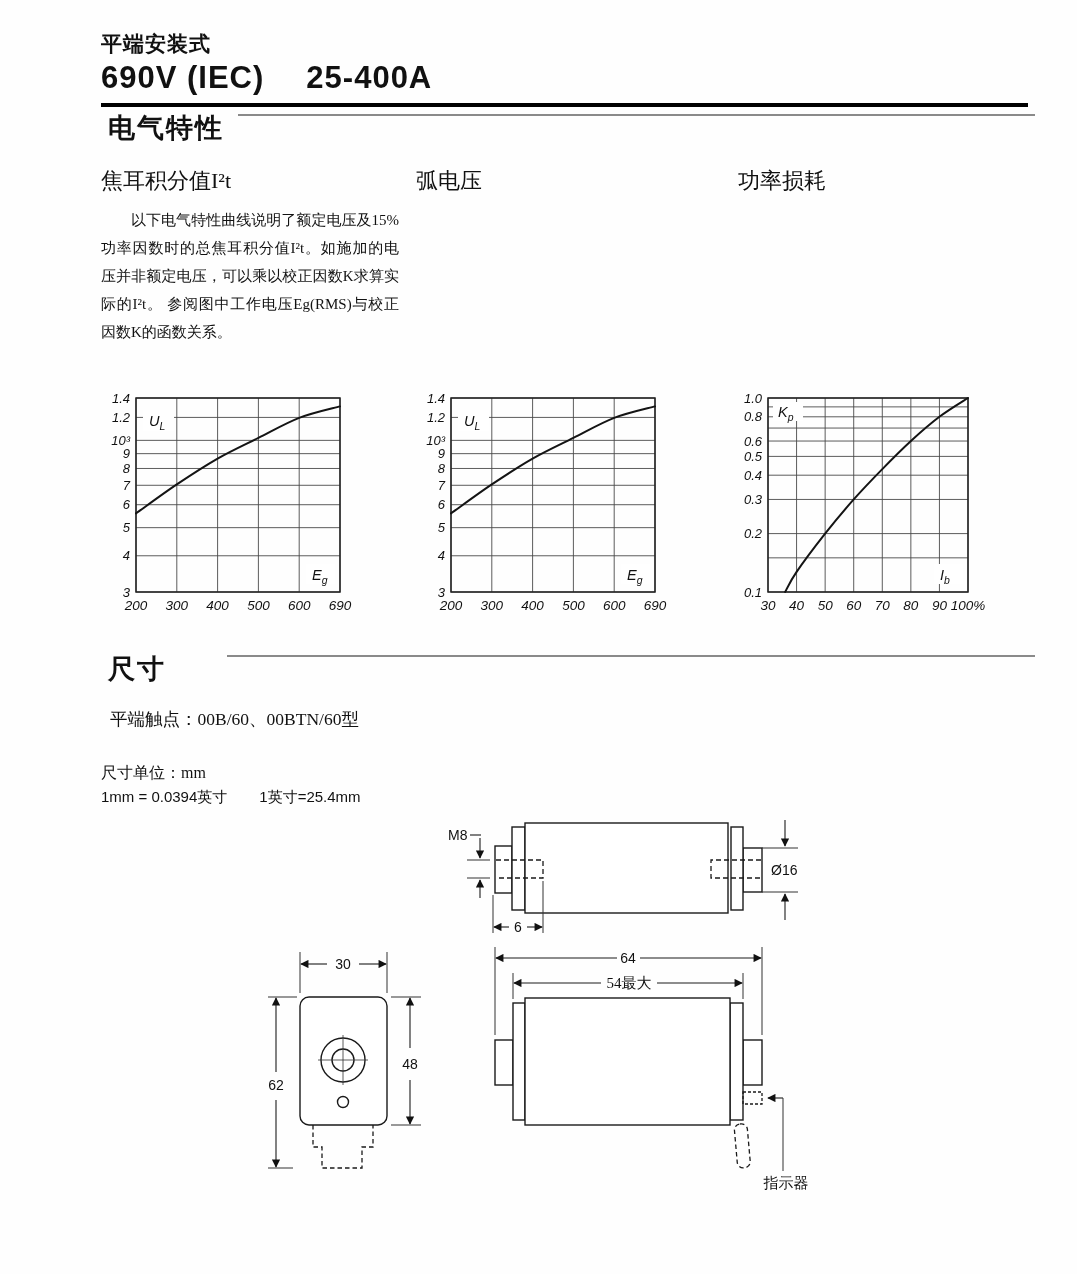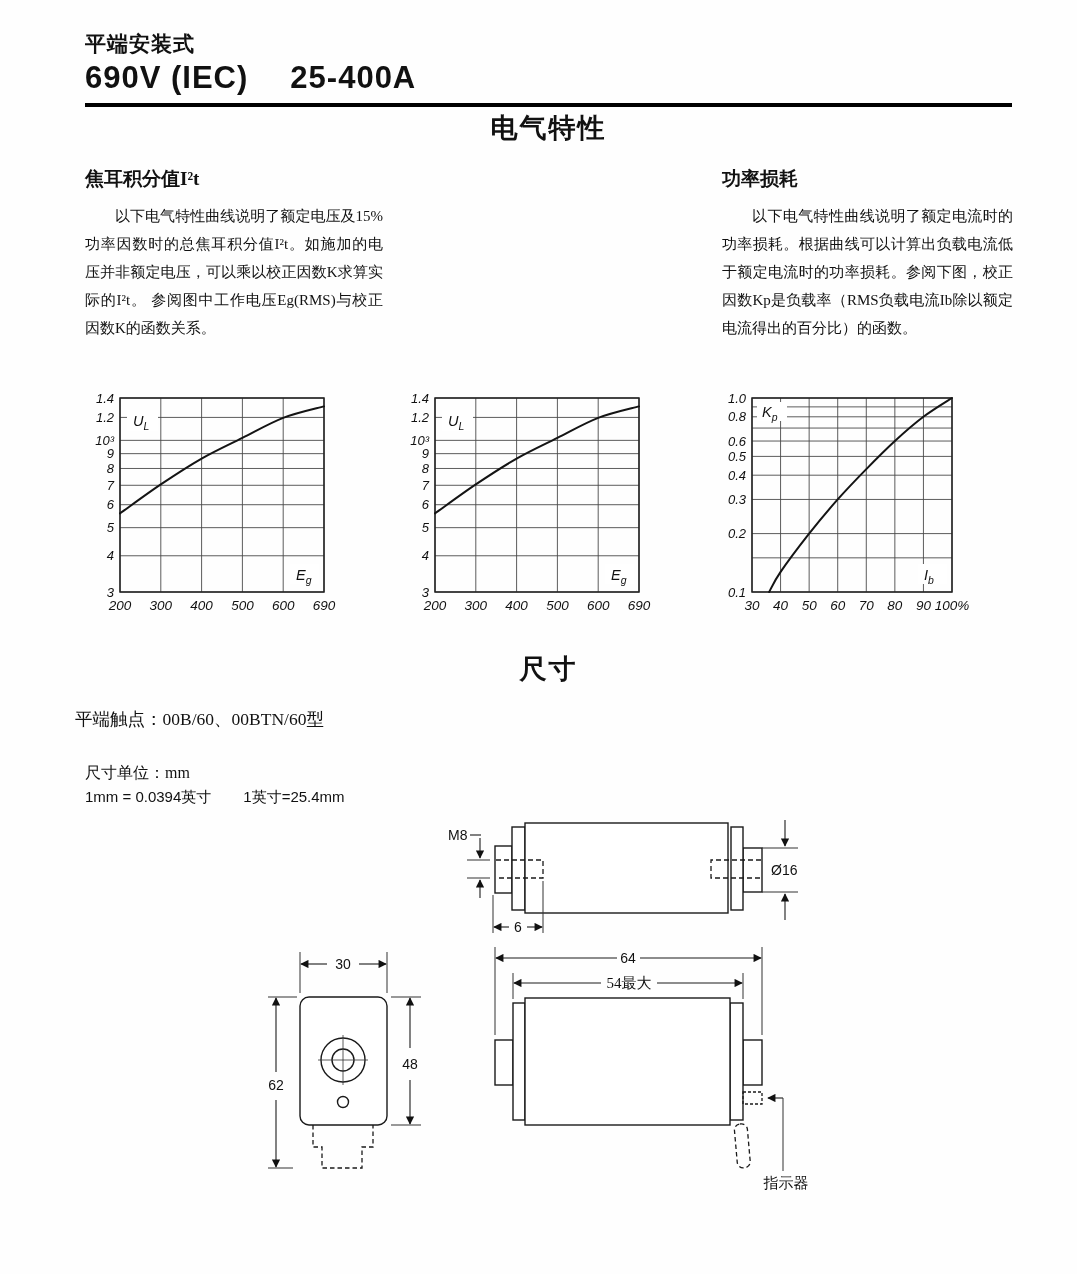--- a/index.html
+++ b/index.html
@@ -1,45 +1,45 @@
 <!DOCTYPE html>
 <html><head>
 <meta charset="utf-8">
 <style>
   html,body{margin:0;padding:0;}
   body{
     width:1077px;height:1274px;position:relative;background:#fefefe;
     font-family:"Liberation Serif","DejaVu Serif",serif;color:#111;
     overflow:hidden;
   }
-  .abs{position:absolute;}
+  .abs{position:absolute;margin-left:16px;}
   
   .subtitle{left:85px;top:30px;font-size:21px;font-weight:bold;letter-spacing:1px;}
   .title{left:85px;top:60px;font-size:31px;font-weight:bold;font-family:"Liberation Sans","DejaVu Sans",sans-serif;letter-spacing:1px;}
   .title .gap{display:inline-block;width:42px;}
   .thick-rule{left:85px;top:103px;width:927px;height:4px;background:#000;}
   
-  .sec-head{left:85px;width:927px;display:flex;align-items:center;flex-direction:column;}
+  .sec-head{left:92px;width:927px;display:flex;align-items:flex-start;}
   .sec-head .txt{font-size:27px;font-weight:bold;letter-spacing:2px;line-height:1.1;}
   .sec-head .rule{flex:1;height:2px;background:#8a8a8a;margin:0 0 7px 14px;}
   .sec-elec{top:114px;}
   .sec-dim{top:655px;gap:47px;}
   
   .col{top:166px;}
-  .col h3{margin:0 0 10px 0;font-size:19px;font-weight:bold;}
+  .col h3{margin:0 0 10px 0;font-size:22px;font-weight:normal;}
   .col p{margin:0;font-size:15px;line-height:28px;text-align:justify;text-indent:2em;}
   .col1{left:85px;width:298px;}
   .col2{left:400px;width:302px;}
   .col3{left:722px;width:291px;}
   
   .chart{top:388px;font-style:italic;}
   .chart svg{overflow:visible;font-family:"Liberation Sans","DejaVu Sans",sans-serif;}
   .c1{left:80px;} .c2{left:395px;} .c3{left:710px;}
   
-  .contact-line{left:75px;top:707px;font-size:17.5px;}
+  .contact-line{left:94px;top:707px;font-size:17.5px;}
   .unit-line{left:85px;top:763px;font-size:16px;}
   .conv-line{left:85px;top:788px;font-size:15px;font-family:"Liberation Sans","DejaVu Sans",sans-serif;}
   .conv-line .sp{display:inline-block;width:32px;}
   
   svg.draw{position:absolute;overflow:visible;}
   svg.draw .part{fill:#fff;stroke:#1a1a1a;stroke-width:1.4;}
   svg.draw .hole{fill:none;stroke:#1a1a1a;stroke-width:1.3;stroke-dasharray:5 3;}
   svg.draw .dash{fill:none;stroke:#1a1a1a;stroke-width:1.3;stroke-dasharray:4.5 3;}
   svg.draw .dim{stroke:#1a1a1a;stroke-width:1.1;fill:none;}
   svg.draw .ext{stroke:#333;stroke-width:1;fill:none;}
@@ -57,24 +57,24 @@
 <div class="abs sec-head sec-elec">
   <span class="txt">电气特性</span>
   <span class="rule"></span>
 </div>
 
 <div class="abs col col1">
   <h3>焦耳积分值I²t</h3>
   <p>以下电气特性曲线说明了额定电压及15%功率因数时的总焦耳积分值I²t。如施加的电压并非额定电压，可以乘以校正因数K求算实际的I²t。 参阅图中工作电压Eg(RMS)与校正因数K的函数关系。</p>
 </div>
 <div class="abs col col2">
+  <h3>弧电压</h3>
 </div>
 <div class="abs col col3">
   <h3>功率损耗</h3>
-  <p>以下电气特性曲线说明了额定电流时的功率损耗。根据曲线可以计算出负载电流低于额定电流时的功率损耗。参阅下图，校正因数Kp是负载率（RMS负载电流Ib除以额定电流得出的百分比）的函数。</p>
 </div>
 
 <div class="abs chart c1">
   <svg width="280" height="232">
       <line x1="40" y1="10" x2="244" y2="10" stroke="#4a4a4a" stroke-width="0.9"></line>
       <text x="34" y="14.5" text-anchor="end" font-size="13" fill="#111">1.4</text>
       <line x1="40" y1="29.413371520285295" x2="244" y2="29.413371520285295" stroke="#4a4a4a" stroke-width="0.9"></line>
       <text x="34" y="33.913371520285295" text-anchor="end" font-size="13" fill="#111">1.2</text>
       <line x1="40" y1="52.374516564628834" x2="244" y2="52.374516564628834" stroke="#4a4a4a" stroke-width="0.9"></line>
       <text x="34" y="56.874516564628834" text-anchor="end" font-size="13" fill="#111">10³</text>

